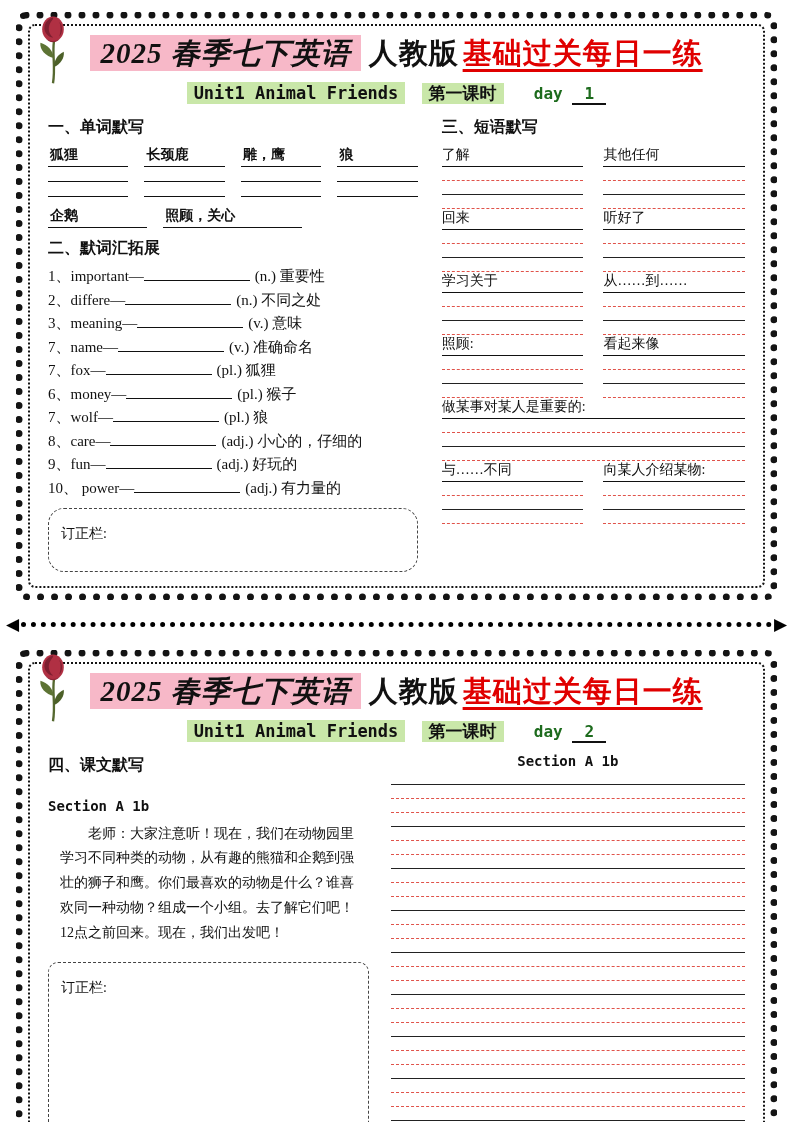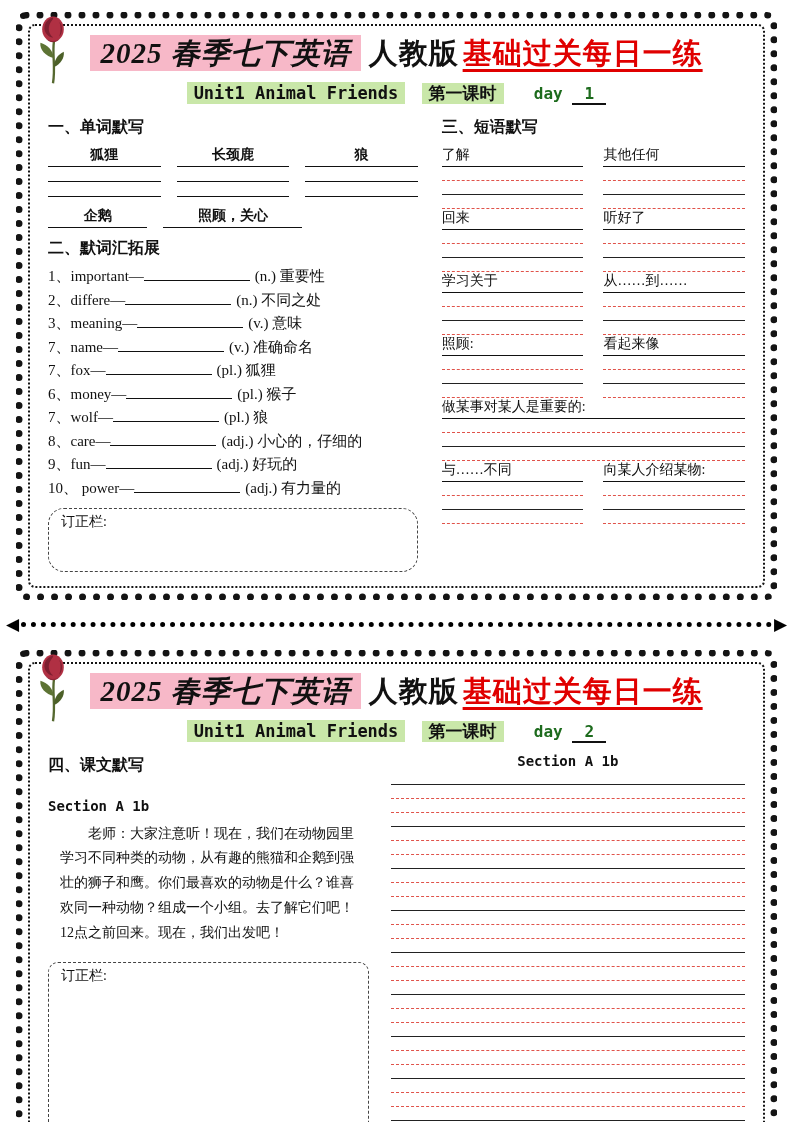--- a/index.html
+++ b/index.html
@@ -21,30 +21,30 @@
   .s-green.cjk{font-family:"Liberation Serif",serif;margin-left:12px;}
   .day{color:#1d6b1d;margin-left:26px;font-family:"DejaVu Sans Mono",monospace;font-size:16px;}
   .day-num{display:inline-block;min-width:34px;border-bottom:2px solid #111;text-align:center;color:#1d6b1d;}
 
   .cols{display:flex;gap:24px;}
   .colL{flex:1.22;min-width:0;}
   .colR{flex:1;min-width:0;}
   .sec-title{font-weight:bold;font-size:16px;margin:2px 0 8px;}
 
   .wgrid{display:flex;gap:16px;margin-bottom:10px;}
-  .wcol{flex:1;min-width:0;text-align:center;}
+  .wcol{flex:1;min-width:0;}
   .wcol.wide{flex:1.4;}
   .wlabel{font-size:14px;font-weight:bold;border-bottom:1.6px solid #111;padding:0 2px 2px;min-height:19px;}
   .wline{height:15px;border-bottom:1.6px solid #111;}
 
   .vrow{font-size:15px;margin:4.5px 0;white-space:nowrap;}
   .vblank{display:inline-block;width:106px;border-bottom:1.5px solid #111;height:13px;vertical-align:baseline;}
   .vtail{margin-left:5px;}
 
-  .cbox{border:1.7px dashed #444;border-radius:16px;padding:4px 12px;font-size:14px;margin-top:10px;}
+  .cbox{border:1.7px dashed #444;border-radius:16px;padding:16px 12px;font-size:14px;margin-top:10px;}
   .cbox.p1{height:64px;}
   .cbox.p2{height:186px;border-radius:10px;margin-top:16px;}
 
   .ph-pair{display:flex;gap:20px;}
   .ph-cell{flex:1;min-width:0;}
   .ph-label{font-size:14px;border-bottom:1.6px solid #111;padding-bottom:2px;min-height:19px;}
   .ln{height:14px;}
   .ln.solid{border-bottom:1.5px solid #222;}
   .ln.rdash{border-bottom:1.6px dashed #e0534a;}
 
@@ -96,20 +96,25 @@
             <div class="wlabel">狐狸</div>
             <div class="wline"></div>
             <div class="wline"></div>
           </div>
           <div class="wcol">
             <div class="wlabel">长颈鹿</div>
             <div class="wline"></div>
             <div class="wline"></div>
           </div>
           <div class="wcol">
+            <div class="wlabel">雕，鹰</div>
+            <div class="wline"></div>
+            <div class="wline"></div>
+          </div>
+          <div class="wcol">
             <div class="wlabel">狼</div>
             <div class="wline"></div>
             <div class="wline"></div>
           </div>
         </div>
 
         <div class="wgrid">
           <div class="wcol">
             <div class="wlabel">企鹅</div>
           </div>

